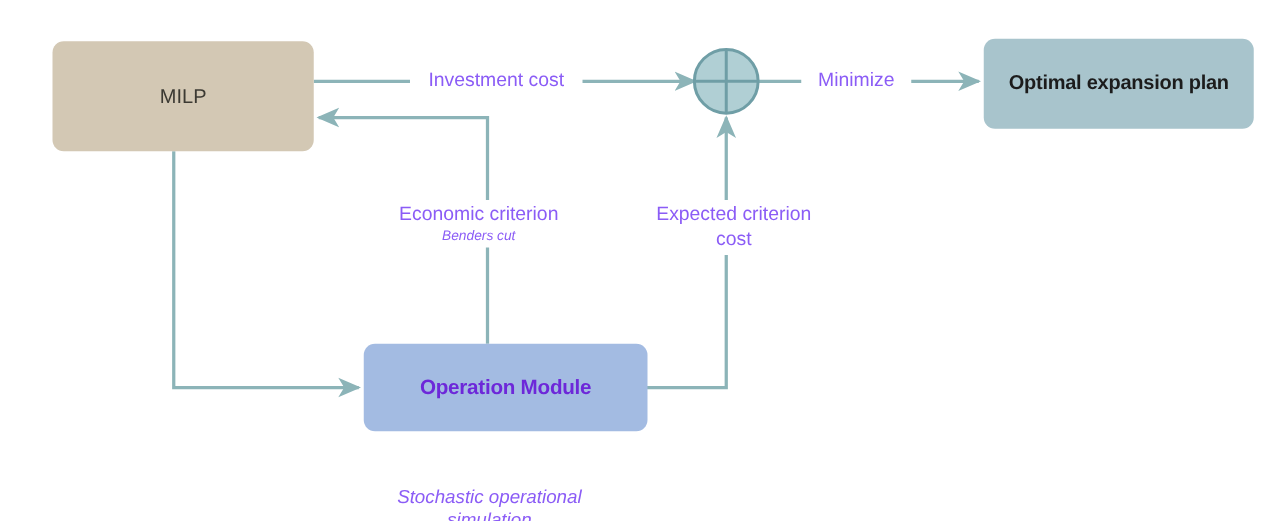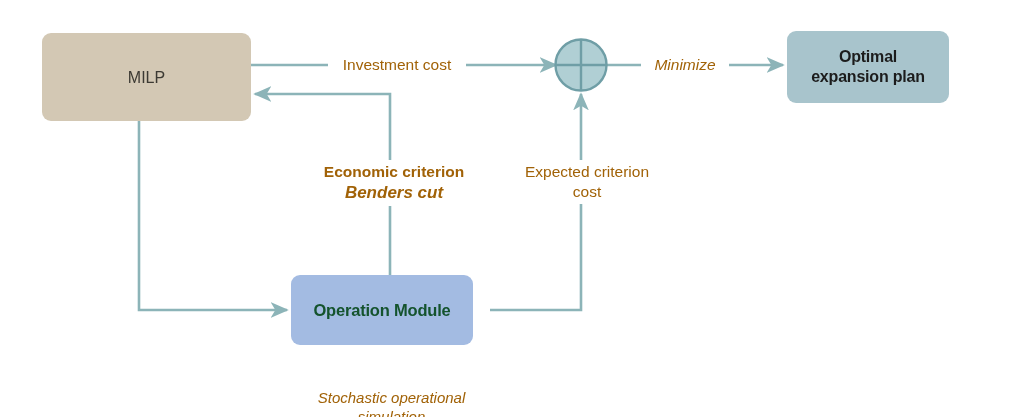--- a/index.html
+++ b/index.html
@@ -51,86 +51,84 @@
     letter-spacing: -0.2px;
   }
   #investment-module-box .subtitle {
     font-weight: normal;
     font-size: 16px;
     margin-top: 1px;
   }
   #optimal-plan-box {
     left: 787px;
     top: 31px;
-    width: 162px;
+    width: 216px;
     height: 72px;
     background: #a8c4cc;
     color: #1c1c1c;
     align-items: center;
   }
   #optimal-plan-box .title {
     font-weight: bold;
     font-size: 16px;
     letter-spacing: -0.2px;
     padding: 0 14px;
   }
   #operation-module-box {
     left: 291px;
     top: 275px;
-    width: 182px;
+    width: 227px;
     height: 70px;
     background: #a3bbe2;
-    color: #14532d;
+    color: #6d28d9;
   }
   #operation-module-box .title {
     font-weight: bold;
     font-size: 16.5px;
     letter-spacing: -0.2px;
   }
 
   
   .edge-label {
     position: absolute;
     text-align: center;
-    color: #a16207;
+    color: #8b5cf6;
     font-size: 15.5px;
     line-height: 1.28;
     white-space: nowrap;
     background: #ffffff;
   }
   .edge-label .italic {
     font-style: italic;
-    font-size: 17px;
+    font-size: 11px;
     display: block;
   }
   #label-investment-cost {
     left: 328px;
     top: 54px;
     width: 130px;
     padding: 1px 4px;
   }
   #label-minimize {
     left: 641px;
     top: 54px;
     width: 80px;
     padding: 1px 4px;
-    font-style: italic;
   }
   #label-candidate-plan {
     left: 76px;
     top: 160px;
     width: 130px;
     padding: 2px 5px;
   }
   #label-economic-criterion {
-    left: 313px;
+    left: 302px;
     top: 160px;
     width: 152px;
     padding: 2px 5px;
-    font-weight: bold;
   }
   #label-expected-cost {
     left: 512px;
     top: 160px;
     width: 140px;
     padding: 2px 5px;
   }
   #label-stochastic-sim {
     left: 300px;
     top: 352px;

